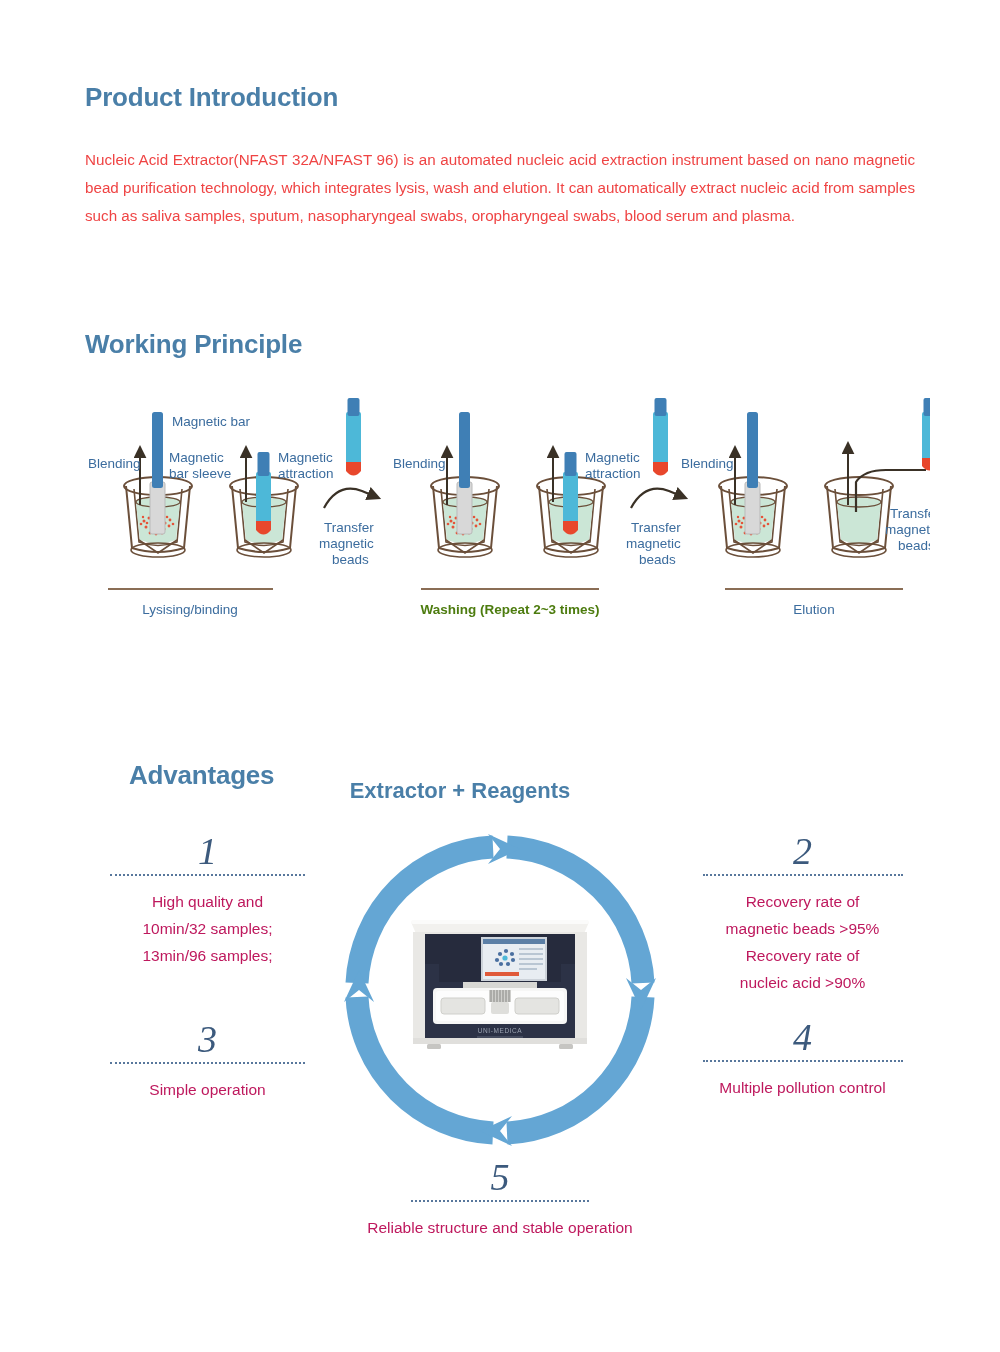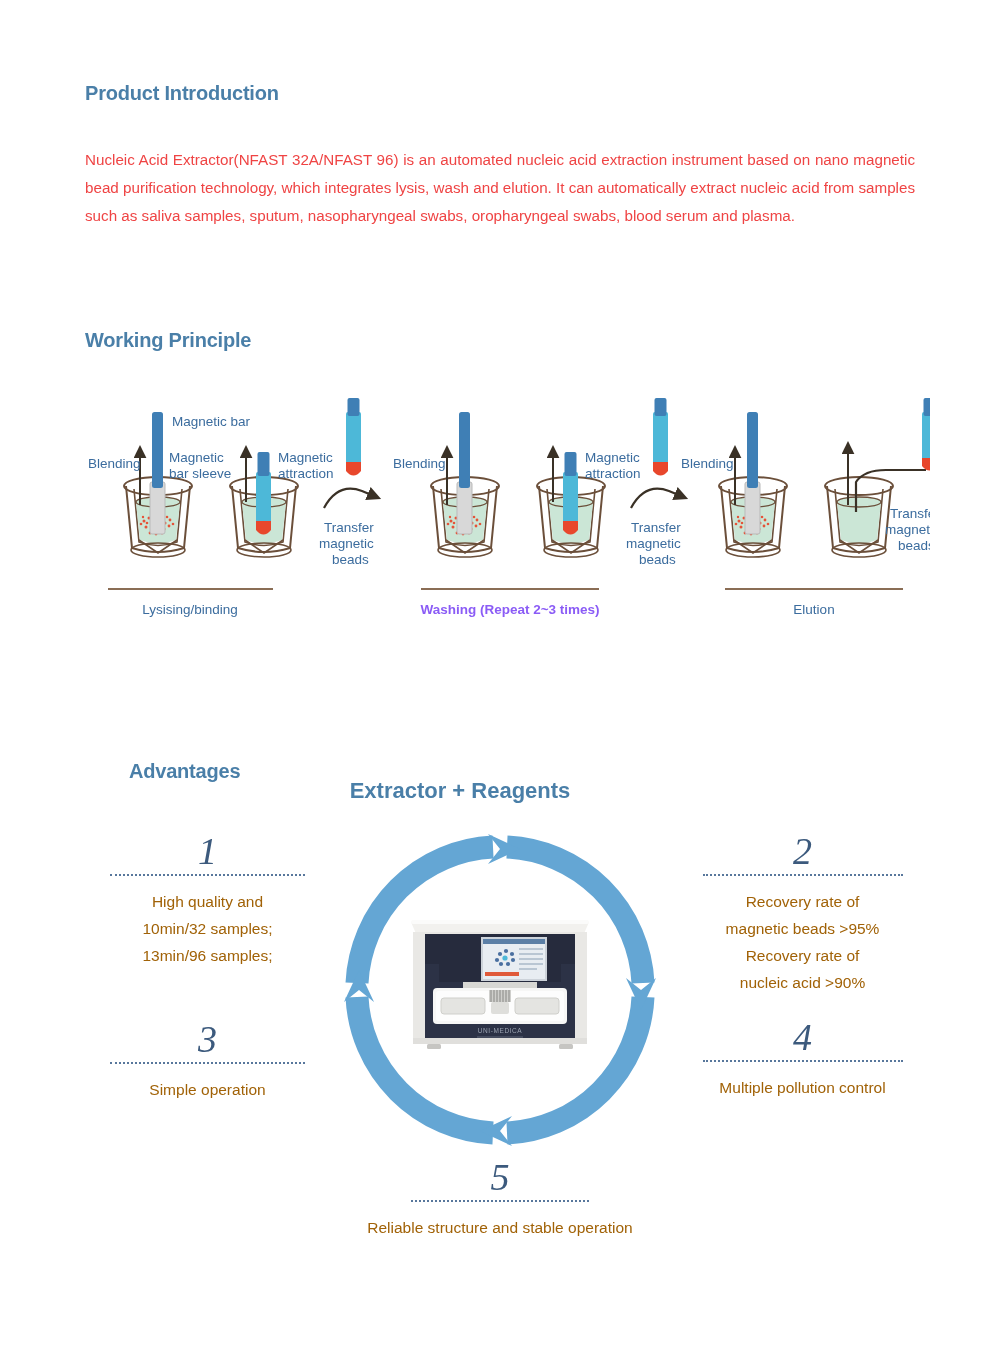--- a/index.html
+++ b/index.html
@@ -14,21 +14,21 @@
     font-family: "Liberation Sans", sans-serif;
     color: #333;
     overflow: hidden;
   }
 
   .page { position: relative; width: 1000px; height: 1352px; }
 
   
   .section-heading {
     position: absolute;
-    font-size: 20px;
+    font-size: 26px;
     font-weight: bold;
     color: #4a7fa8;
     letter-spacing: -0.2px;
     white-space: nowrap;
   }
   #h-product { left: 85px; top: 82px; }
   #h-working { left: 85px; top: 329px; }
   #h-advantages { left: 85px; top: 760px; margin-left: 44px; }
 
   
@@ -63,21 +63,21 @@
   .step-rule {
     height: 2px;
     background: #8a6d55;
     margin: 0 auto 12px auto;
   }
   .step-label {
     font-size: 13.5px;
     color: #3b6c9e;
     white-space: nowrap;
   }
-  .step-label.bold { font-weight: bold; color: #8b5cf6; }
+  .step-label.bold { font-weight: bold; color: #4d7c0f; }
 
   
   #extractor-reagents-title {
     position: absolute;
     left: 0;
     top: 778px;
     width: 920px;
     text-align: center;
     font-size: 22px;
     font-weight: bold;
@@ -93,21 +93,21 @@
     line-height: 1;
     margin-bottom: 4px;
   }
   .adv-dots {
     border-top: 2.5px dotted #58779c;
     margin: 0 auto 12px auto;
   }
   .adv-text {
     font-size: 15.5px;
     line-height: 27px;
-    color: #a16207;
+    color: #be185d;
   }
 
   #adv-1 { left: 100px; top: 832px; width: 215px; }
   #adv-1 .adv-dots { width: 195px; }
   #adv-2 { left: 690px; top: 832px; width: 225px; }
   #adv-2 .adv-dots { width: 200px; }
   #adv-3 { left: 100px; top: 1020px; width: 215px; }
   #adv-3 .adv-dots { width: 195px; }
   #adv-4 { left: 690px; top: 1018px; width: 225px; }
   #adv-4 .adv-dots { width: 200px; }

